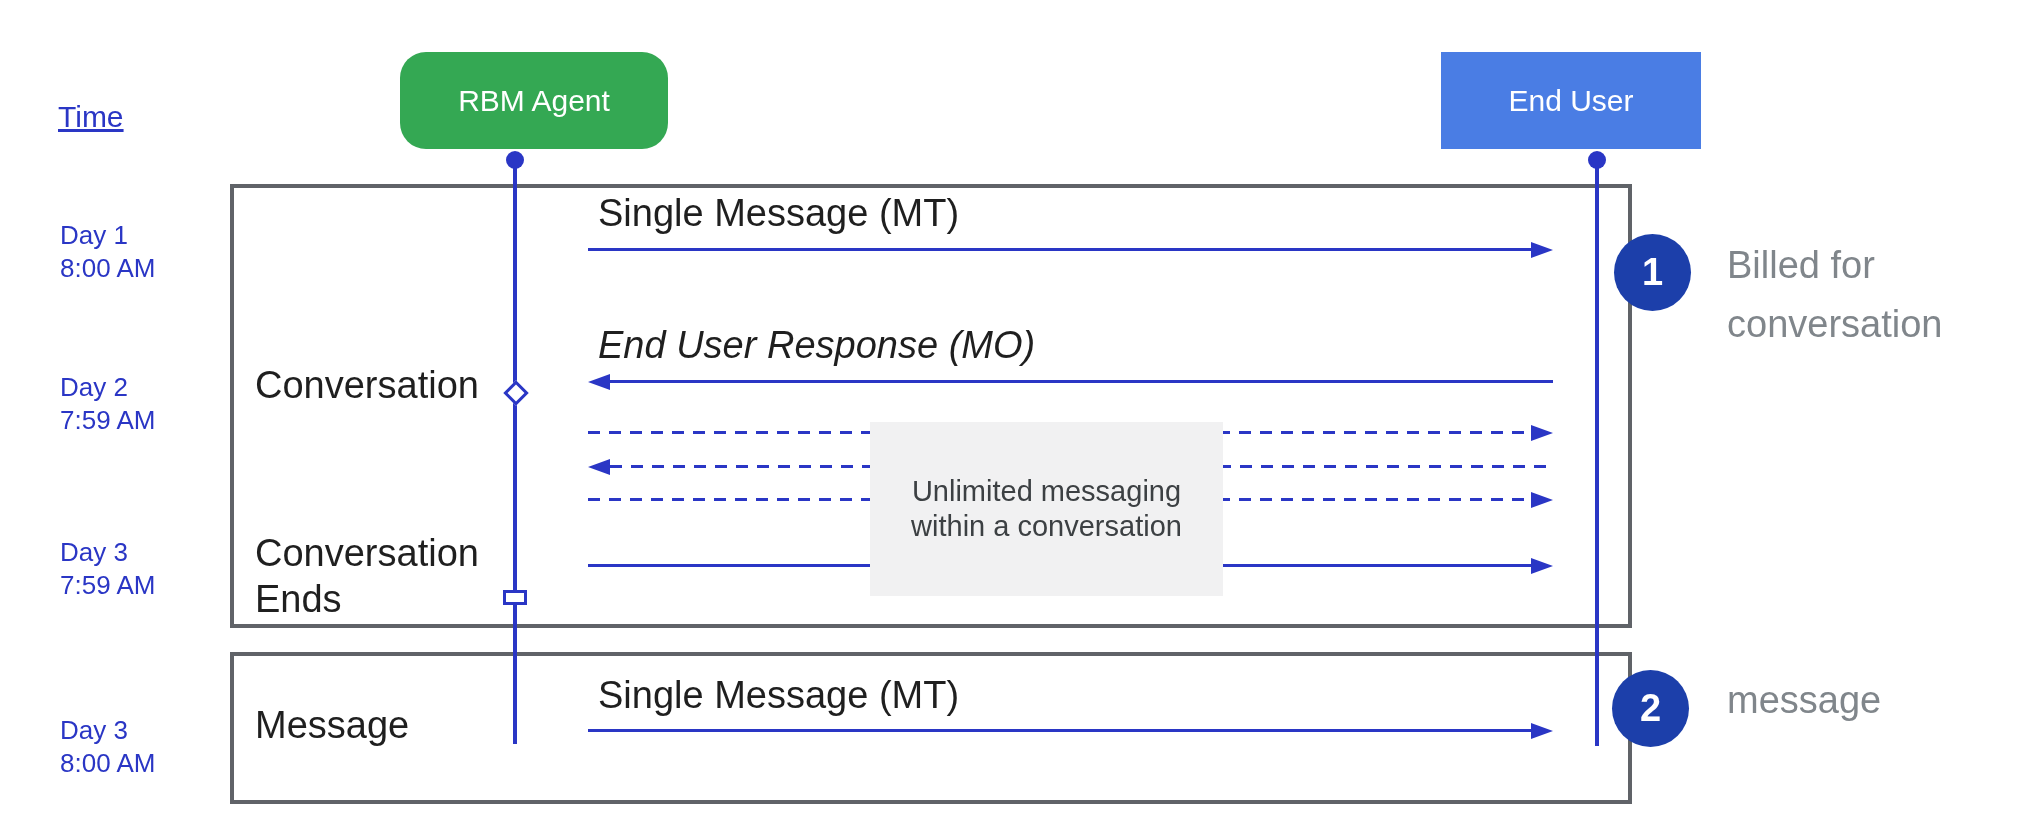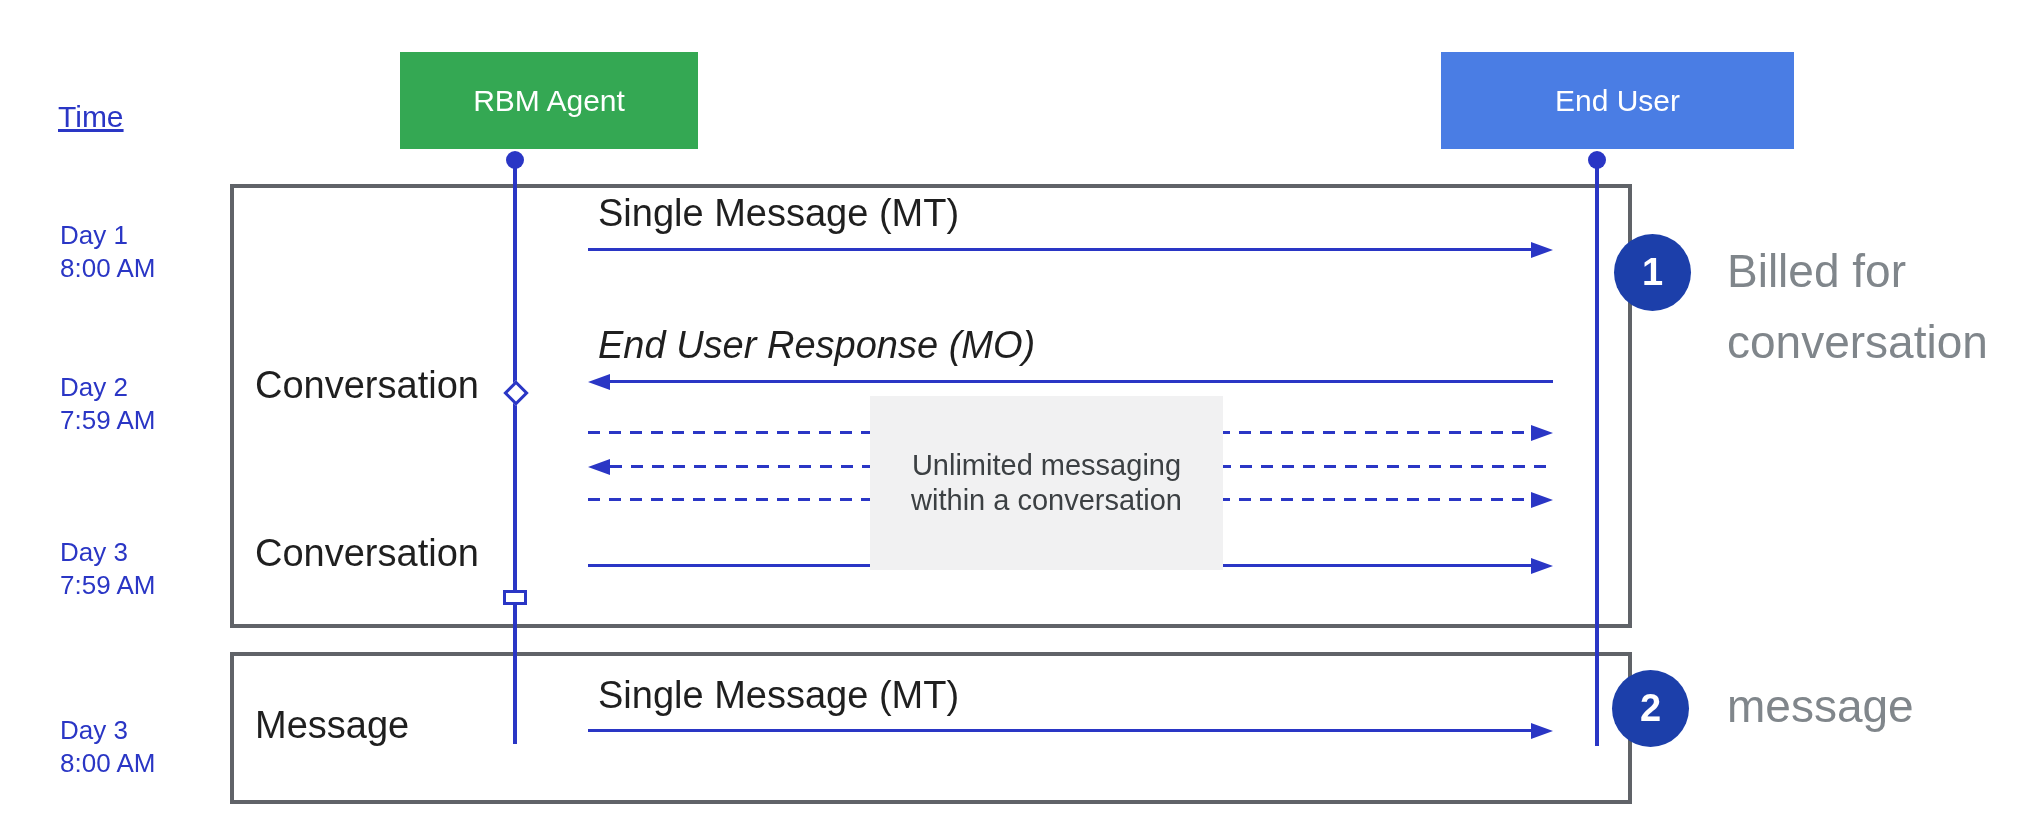--- a/index.html
+++ b/index.html
@@ -15,22 +15,22 @@
   html,body{margin:0;padding:0;background:#fff;}
   .canvas{
     position:relative;width:2023px;height:833px;background:#fff;overflow:hidden;
     font-family:"Liberation Sans","DejaVu Sans",sans-serif;
     margin-top:24px;
   }
   .time-label{position:absolute;left:58px;top:76px;font-size:30px;color:var(--line-blue);
     text-decoration:underline;}
   .actor{position:absolute;top:28px;height:97px;display:flex;align-items:center;
     justify-content:center;color:#fff;font-size:30px;}
-  .actor-agent{left:400px;width:298px;background:var(--agent-green);}
-  .actor-user{left:1441px;width:353px;background:var(--end-user-blue);}
+  .actor-agent{left:400px;width:268px;background:var(--agent-green);border-radius:26px;}
+  .actor-user{left:1441px;width:260px;background:var(--end-user-blue);}
   .lifeline{position:absolute;width:4px;background:var(--line-blue);z-index:2;}
   .lifeline-agent{left:513px;top:128px;height:592px;}
   .lifeline-user{left:1595px;top:128px;height:594px;}
   .dot{position:absolute;width:18px;height:18px;border-radius:50%;background:var(--line-blue);z-index:3;}
   .dot-agent{left:506px;top:127px;}
   .dot-user{left:1588px;top:127px;}
   .frame{position:absolute;left:230px;width:1402px;border:4px solid var(--frame-gray);
     box-sizing:border-box;z-index:1;}
   .frame1{top:160px;height:444px;}
   .frame2{top:628px;height:152px;}
@@ -45,34 +45,34 @@
   .conv-starts{left:255px;top:338px;}
   .conv-ends{left:255px;top:506px;}
   .single-message{left:255px;top:678px;}
   .shaft{position:absolute;height:3px;z-index:2;}
   .solid{background:var(--line-blue);}
   .dashedline{background:repeating-linear-gradient(90deg,var(--line-blue) 0 12px,transparent 12px 21px);}
   .head{position:absolute;width:0;height:0;border-top:8px solid transparent;
     border-bottom:8px solid transparent;z-index:2;}
   .head-right{border-left:22px solid var(--line-blue);}
   .head-left{border-right:22px solid var(--line-blue);}
-  .note{position:absolute;left:870px;top:372px;width:353px;height:174px;background:var(--note-bg);
+  .note{position:absolute;left:870px;top:398px;width:353px;height:174px;background:var(--note-bg);
     display:flex;flex-direction:column;align-items:center;justify-content:center;
     font-size:29px;line-height:1.22;color:#3c4043;text-align:left;z-index:3;}
   .note span{display:block;}
   .marker-diamond{position:absolute;left:507px;top:360px;width:12px;height:12px;background:#fff;
     border:3px solid var(--line-blue);transform:rotate(45deg);z-index:4;}
   .marker-square{position:absolute;left:503px;top:566px;width:18px;height:9px;background:#fff;
     border:3px solid var(--line-blue);z-index:4;}
   .badge{position:absolute;width:77px;height:77px;border-radius:50%;background:var(--badge-blue);
     color:#fff;font-size:38px;font-weight:bold;display:flex;align-items:center;
     justify-content:center;z-index:5;}
   .badge1{left:1614px;top:210px;}
   .badge2{left:1612px;top:646px;}
-  .billing{position:absolute;left:1727px;font-size:46px;line-height:1.55;
+  .billing{position:absolute;left:1727px;font-size:38px;line-height:1.55;
     color:var(--billing-gray);z-index:2;}
   .billing span{display:block;}
   .billing1{top:212px;}
   .billing2{top:647px;}
 </style>
 </head>
 <body>
 
 <div class="canvas">
 
@@ -131,20 +131,21 @@
     <span>within a conversation</span>
   </div>
 
   <div class="blabel conv-starts">
     <span>Conversation</span>
   </div>
   <div class="marker-diamond"></div>
 
   <div class="blabel conv-ends">
     <span>Conversation</span>
+    <span>Ends</span>
   </div>
   <div class="marker-square"></div>
 
   <div class="badge badge1">1</div>
   <div class="billing billing1">
     <span>Billed for</span>
     <span>conversation</span>
   </div>
 
   <div class="blabel single-message">

